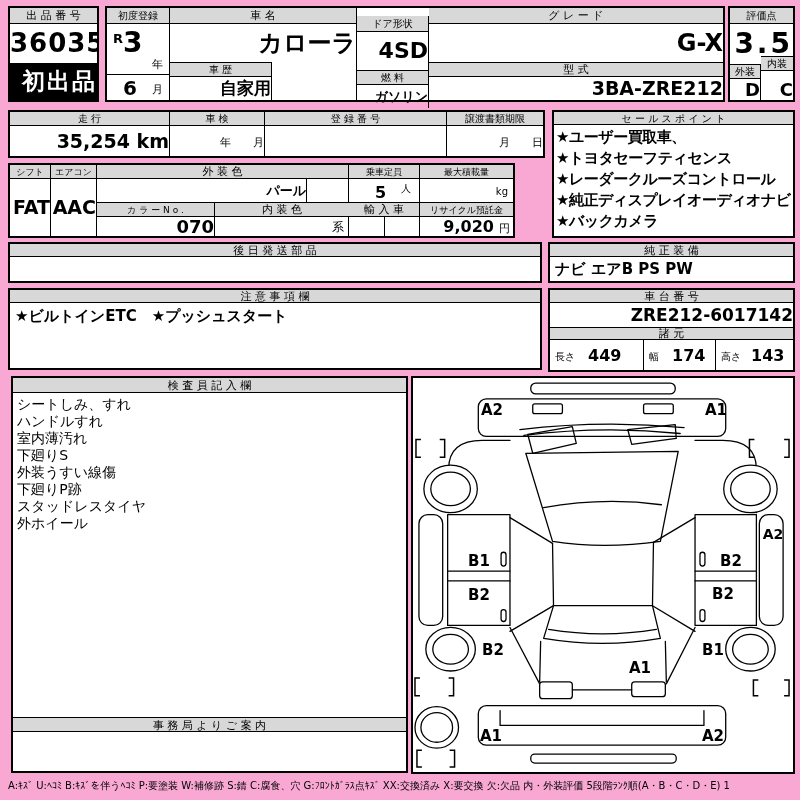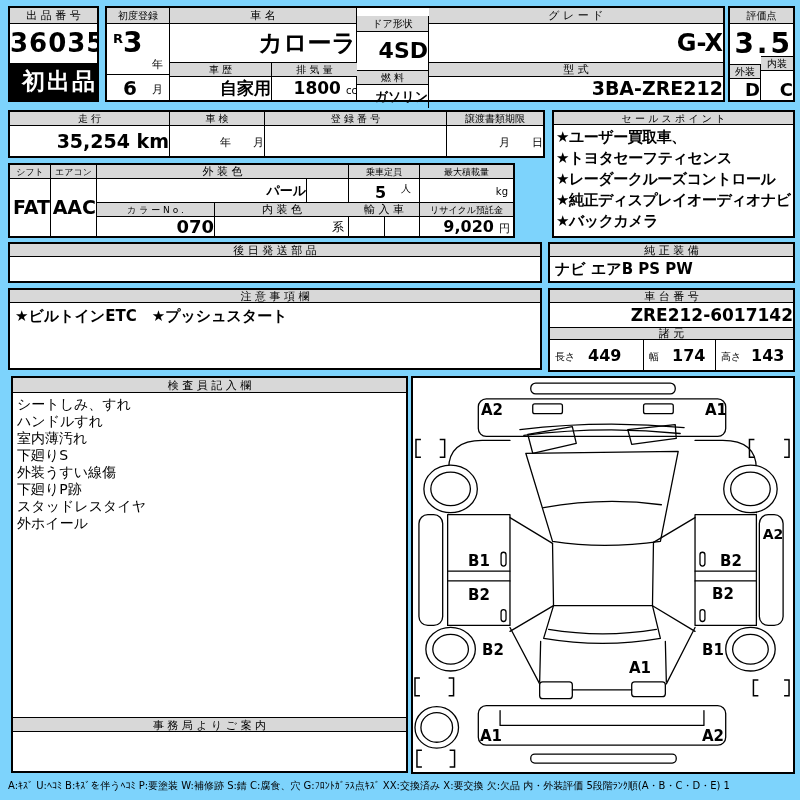--- a/index.html
+++ b/index.html
@@ -1,16 +1,16 @@
 <!DOCTYPE html>
 <html><head>
 <meta charset="utf-8">
 <style>
   html,body{margin:0;padding:0;background:#fff;}
-  .sheet{position:relative;width:800px;height:800px;background:#7dd3fc;color:#000;
+  .sheet{position:relative;width:800px;height:800px;background:#f9a8d4;color:#000;
          font-family:"DejaVu Sans","Liberation Sans",sans-serif;overflow:hidden;}
   .box{position:absolute;box-sizing:border-box;border:2px solid #000;background:#fff;}
   .abs{position:absolute;box-sizing:border-box;}
   .hdr{position:absolute;box-sizing:border-box;background:#d8d8d8;border-bottom:1px solid #000;
        text-align:center;overflow:hidden;white-space:nowrap;}
   .hdr2{position:absolute;box-sizing:border-box;background:#d8d8d8;border-top:1px solid #000;
         border-bottom:1px solid #000;text-align:center;overflow:hidden;white-space:nowrap;}
   .c{text-align:right;} .b{font-weight:bold;} .rt{text-align:right;}
   .bR{border-right:1px solid #000;}
   .nw{white-space:nowrap;overflow:hidden;}
@@ -43,27 +43,20 @@
       </div>
     </div>
 
     <div class="abs bR" style="left:63px;top:0;width:187px;height:100%">
       <div class="hdr" style="left:0;top:0;width:100%;height:16px;font-size:11px;line-height:16px">車 名</div>
       <div class="abs c b nw" style="left:0;top:16px;width:100%;height:38px;font-size:24px;line-height:38px">カローラ</div>
       <div class="abs bR" style="left:0;top:54px;width:102px;height:38px">
         <div class="hdr2" style="left:0;top:0;width:100%;height:15px;font-size:10px;line-height:14px">車 歴</div>
         <div class="abs c b nw" style="left:0;top:15px;width:100%;height:23px;font-size:17px;line-height:23px">自家用</div>
       </div>
-      <div class="abs" style="left:102px;top:54px;width:85px;height:38px">
-        <div class="hdr2" style="left:0;top:0;width:100%;height:15px;font-size:10px;line-height:14px">排 気 量</div>
-        <div class="abs c nw" style="left:0;top:15px;width:100%;height:23px;line-height:23px">
-          <span class="b" style="font-size:17px">1800</span>
-          <span style="font-size:10px">cc</span>
-        </div>
-      </div>
     </div>
 
     <div class="abs bR" style="left:250px;top:8px;width:72px;height:100%">
       <div class="hdr" style="left:0;top:0;width:100%;height:16px;font-size:10px;line-height:16px">ドア形状</div>
       <div class="abs c b nw" style="left:0;top:16px;width:100%;height:38px;font-size:22px;line-height:38px">4SD</div>
       <div class="hdr2" style="left:0;top:54px;width:100%;height:15px;font-size:10px;line-height:14px">燃 料</div>
       <div class="abs c b nw" style="left:0;top:69px;width:100%;height:23px;font-size:13px;line-height:23px">ガソリン</div>
     </div>
 
     <div class="abs" style="left:322px;top:0;width:294px;height:100%">

